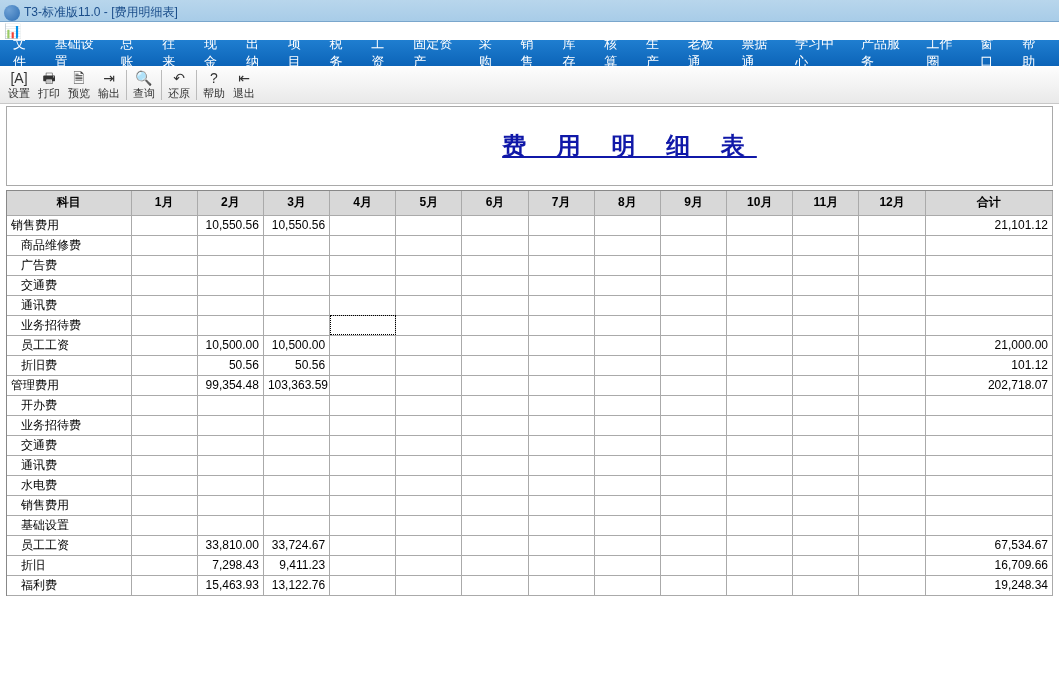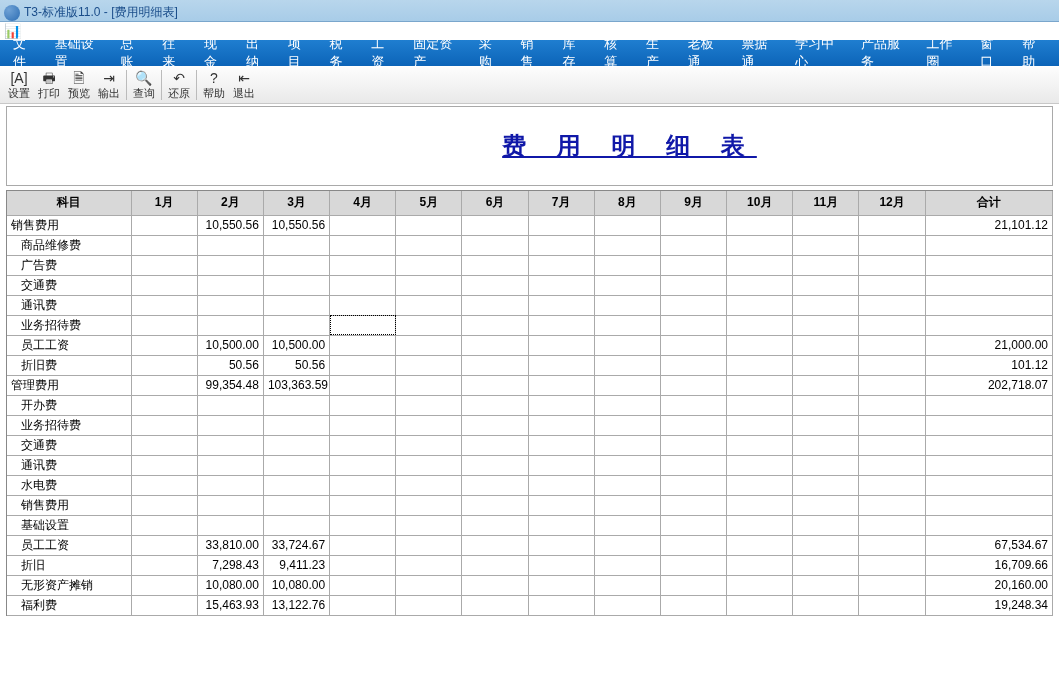--- a/index.html
+++ b/index.html
@@ -530,36 +530,20 @@
           <td></td>
           <td></td>
           <td></td>
           <td></td>
           <td></td>
           <td></td>
           <td></td>
           <td>16,709.66</td>
         </tr>
         <tr>
-          <td class="subject indent">无形资产摊销</td>
-          <td></td>
-          <td>10,080.00</td>
-          <td>10,080.00</td>
-          <td></td>
-          <td></td>
-          <td></td>
-          <td></td>
-          <td></td>
-          <td></td>
-          <td></td>
-          <td></td>
-          <td></td>
-          <td>20,160.00</td>
-        </tr>
-        <tr>
           <td class="subject indent">福利费</td>
           <td></td>
           <td>15,463.93</td>
           <td>13,122.76</td>
           <td></td>
           <td></td>
           <td></td>
           <td></td>
           <td></td>
           <td></td>

